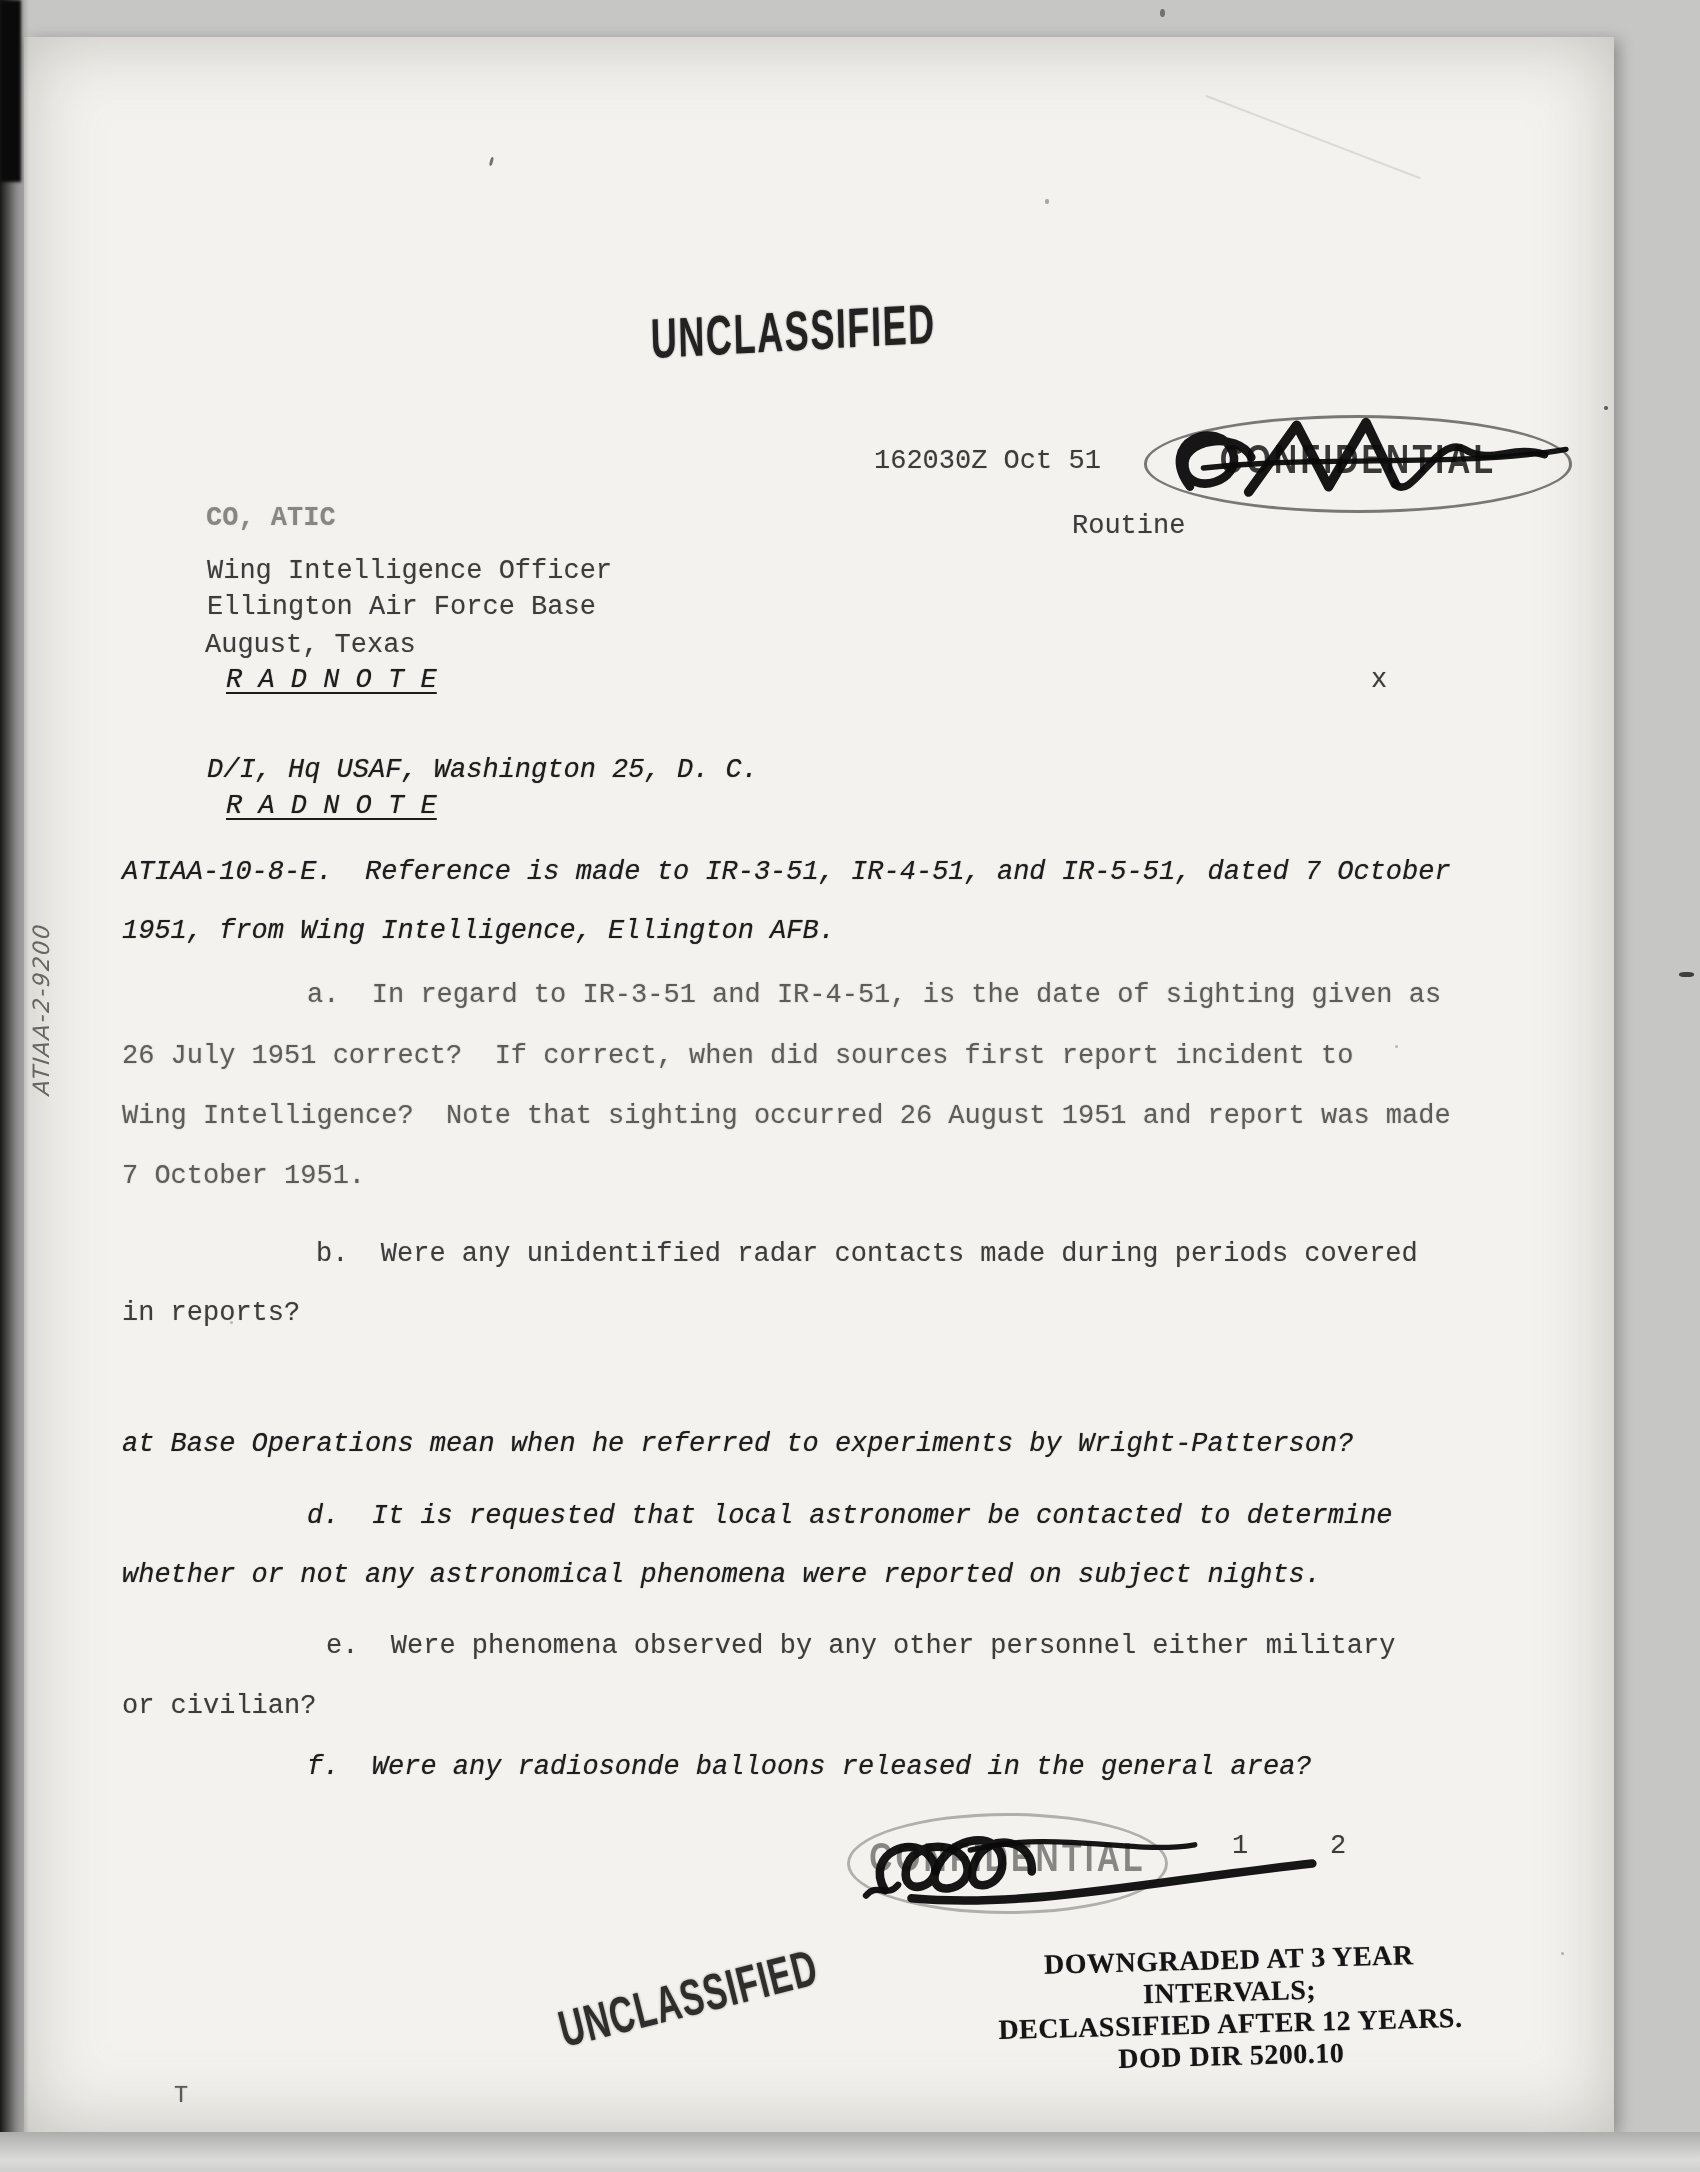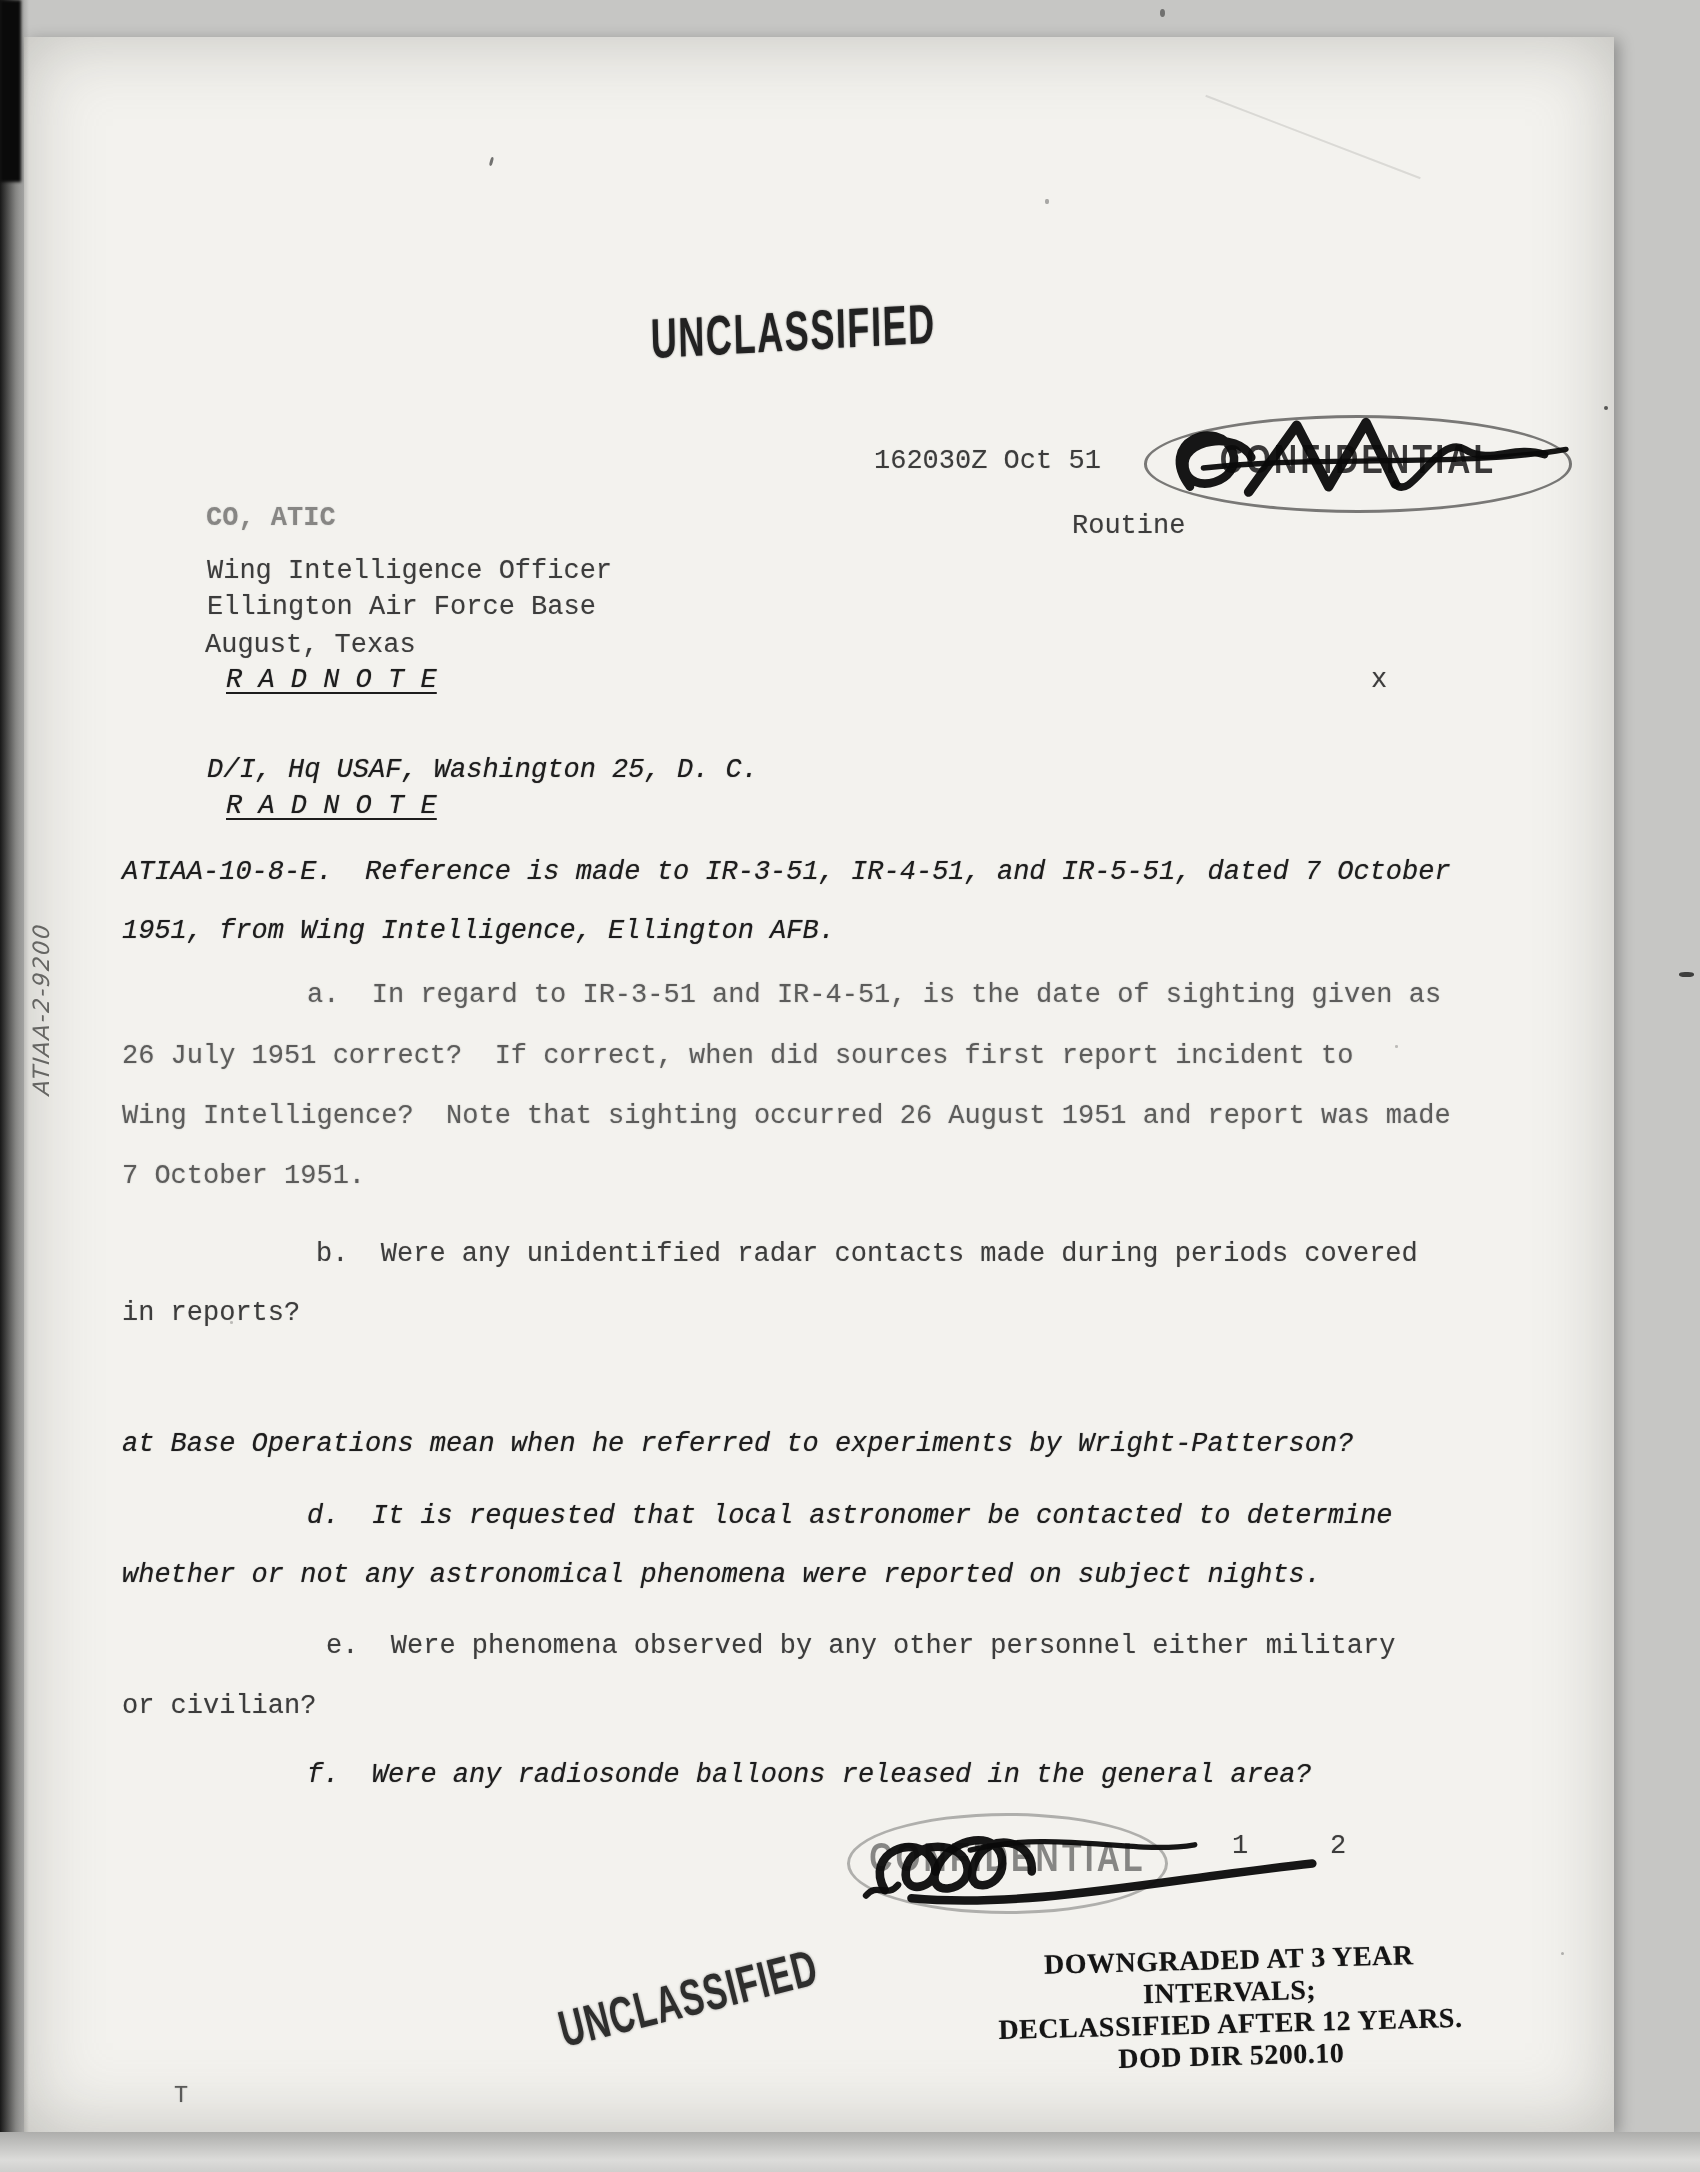--- a/index.html
+++ b/index.html
@@ -104,21 +104,21 @@
   <div class="tw ink-2" style="left:122px;top:1298px;">in reports?</div>
 
   <div class="tw ink-1" style="left:122px;top:1429px;">at Base Operations mean when he referred to experiments by Wright-Patterson?</div>
 
   <div class="tw ink-1" style="left:307px;top:1501px;">d.  It is requested that local astronomer be contacted to determine</div>
   <div class="tw ink-1" style="left:122px;top:1560px;">whether or not any astronomical phenomena were reported on subject nights.</div>
 
   <div class="tw ink-2" style="left:307px;top:1631px;margin-left:19px;">e.  Were phenomena observed by any other personnel either military</div>
   <div class="tw ink-2" style="left:122px;top:1691px;">or civilian?</div>
 
-  <div class="tw ink-1" style="left:307px;top:1752px;margin-top:8px;">f.  Were any radiosonde balloons released in the general area?</div>
+  <div class="tw ink-1" style="left:307px;top:1752px;">f.  Were any radiosonde balloons released in the general area?</div>
 
   <div class="tw ink-2" style="left:1232px;top:1831px;">1</div>
   <div class="tw ink-2" style="left:1330px;top:1831px;">2</div>
 
   <div class="conf conf-bottom">
     <div class="oval faint"></div>
     <div class="conf-text faint">CONFIDENTIAL</div>
     <svg class="scribble" width="481" height="107" viewBox="0 0 900 200">
       <path d="M 80 150 C 40 80, 140 40, 170 95 C 195 140, 110 170, 120 110 C 130 55, 230 55, 235 110 C 238 150, 160 165, 175 115" stroke-width="16"></path>
       <path d="M 175 115 C 200 45, 300 35, 300 100 C 300 150, 220 160, 250 95 C 275 40, 360 55, 355 115" stroke-width="16"></path>

